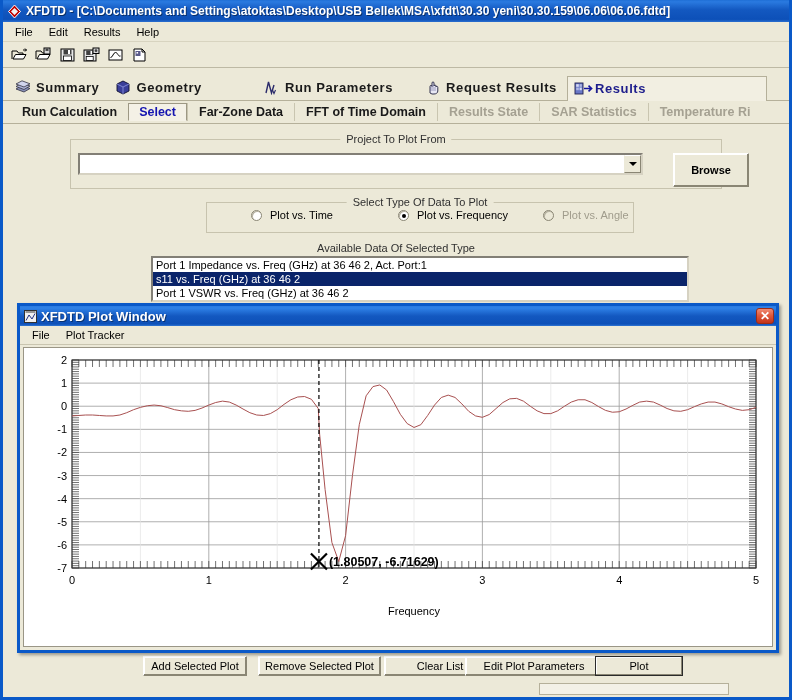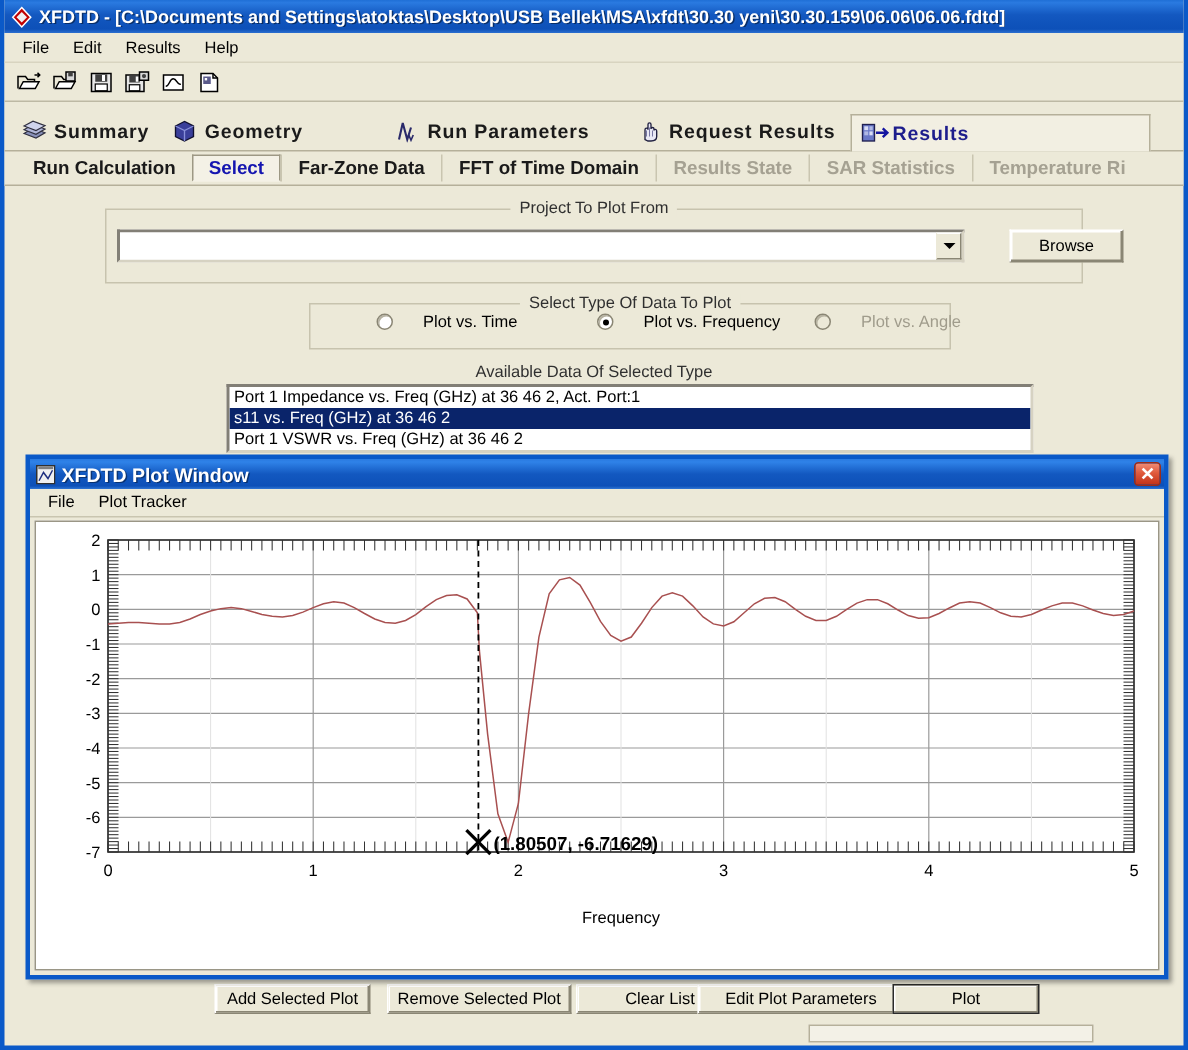--- a/index.html
+++ b/index.html
@@ -146,21 +146,21 @@
     background:#ece9d8;
     border:1px solid #8a8674;
     border-top-color:#fff; border-left-color:#fff;
     box-shadow: inset -1px -1px 0 #8a8674, inset 1px 1px 0 #fff;
     font-family:"Liberation Sans",sans-serif; font-size:11px;
     color:#000; cursor:default; text-align:center;
     padding:2px 6px;
   }
   .btn.default { border:1px solid #2b2b2b; }
 
-  .radio-row { display:flex; align-items:flex-start; gap:20px; white-space:nowrap;padding-left:32px; }
+  .radio-row { display:flex; align-items:flex-end; gap:8px; white-space:nowrap;padding-left:32px; }
   .radio {
     width:11px;height:11px;border-radius:50%;
     border:1px solid #8a8674; background:#fff;
     box-shadow: inset 1px 1px 0 #b7b3a2;
     display:flex;align-items:center;justify-content:center;
   }
   .radio .dot { width:4px;height:4px;border-radius:50%;background:#000; }
   .radio-label { font-size:11px;color:#000; }
   .radio-row.disabled .radio-label { color:#a09c8c; }
   .radio-row.disabled .radio { background:#ece9d8; }
@@ -360,21 +360,21 @@
 
     <div class="groupbox" style="left:67px; top:15px; width:652px; height:50px;">
       <span class="gb-legend">Project To Plot From</span>
     </div>
     <div class="combo" style="left:75px; top:29px; width:565px; height:22px;">
       <input type="text" value="" style="">
       <span class="arrow-btn">
           <i class="caret-down"></i>
         </span>
     </div>
-    <button class="btn" style="position:absolute; left:670px; top:29px; width:76px; height:22px;">Browse</button>
+    <button class="btn" style="position:absolute; left:670px; top:29px; width:76px; height:34px;font-weight:bold;">Browse</button>
 
     <div class="groupbox" style="left:203px; top:78px; width:428px; height:31px;padding-left:28px;">
       <span class="gb-legend">Select Type Of Data To Plot</span>
     </div>
     <div class="radio-row" style="position:absolute; left:216px; top:85px;">
       <span class="radio"></span>
       <span class="radio-label">Plot vs. Time</span>
     </div>
     <div class="radio-row" style="position:absolute; left:363px; top:85px;">
       <span class="radio">
@@ -392,21 +392,21 @@
       <div class="list-item">Port 1 Impedance vs. Freq (GHz) at 36 46 2, Act. Port:1</div>
       <div class="list-item selected">s11 vs. Freq (GHz) at 36 46 2</div>
       <div class="list-item">Port 1 VSWR vs. Freq (GHz) at 36 46 2</div>
     </div>
 
     <div id="bottom-bar">
       <button class="btn bottom-btn" style="left:140px; top:3px; width:104px;">Add Selected Plot</button>
       <button class="btn bottom-btn" style="left:255px; top:3px; width:123px;">Remove Selected Plot</button>
       <button class="btn bottom-btn" style="left:381px; top:3px; width:112px;">Clear List</button>
       <button class="btn bottom-btn" style="left:462px; top:3px; width:138px;">Edit Plot Parameters</button>
-      <button class="btn bottom-btn default" style="left:592px; top:3px; width:98px;">Plot</button>
+      <button class="btn bottom-btn default" style="left:592px; top:3px; width:88px;">Plot</button>
       <div id="status-strip"></div>
     </div>
   </div>
 
   <div id="plot-window">
     <div id="plot-title-bar">
       <span class="pw-icon">
         <svg width="13" height="13" viewBox="0 0 13 13">
           <rect x="0.5" y="0.5" width="12" height="12" fill="#f0f0f0" stroke="#303030" stroke-width="1"></rect>
           <rect x="1.5" y="1.2" width="10" height="1.6" fill="#808080"></rect>

